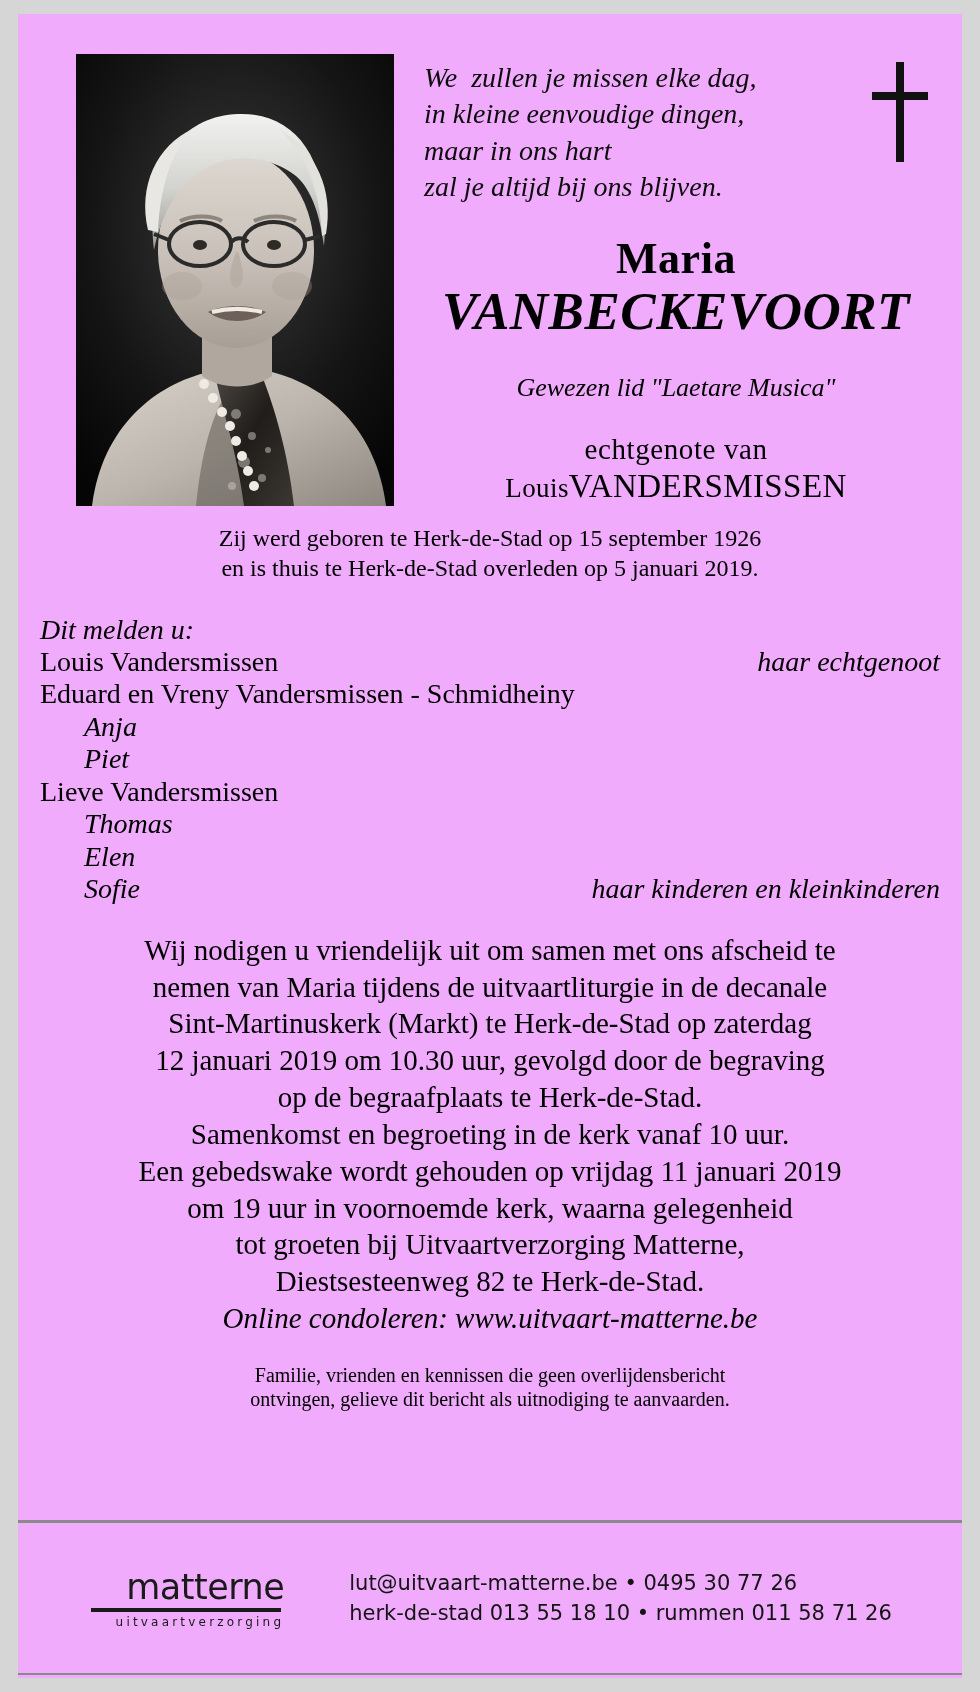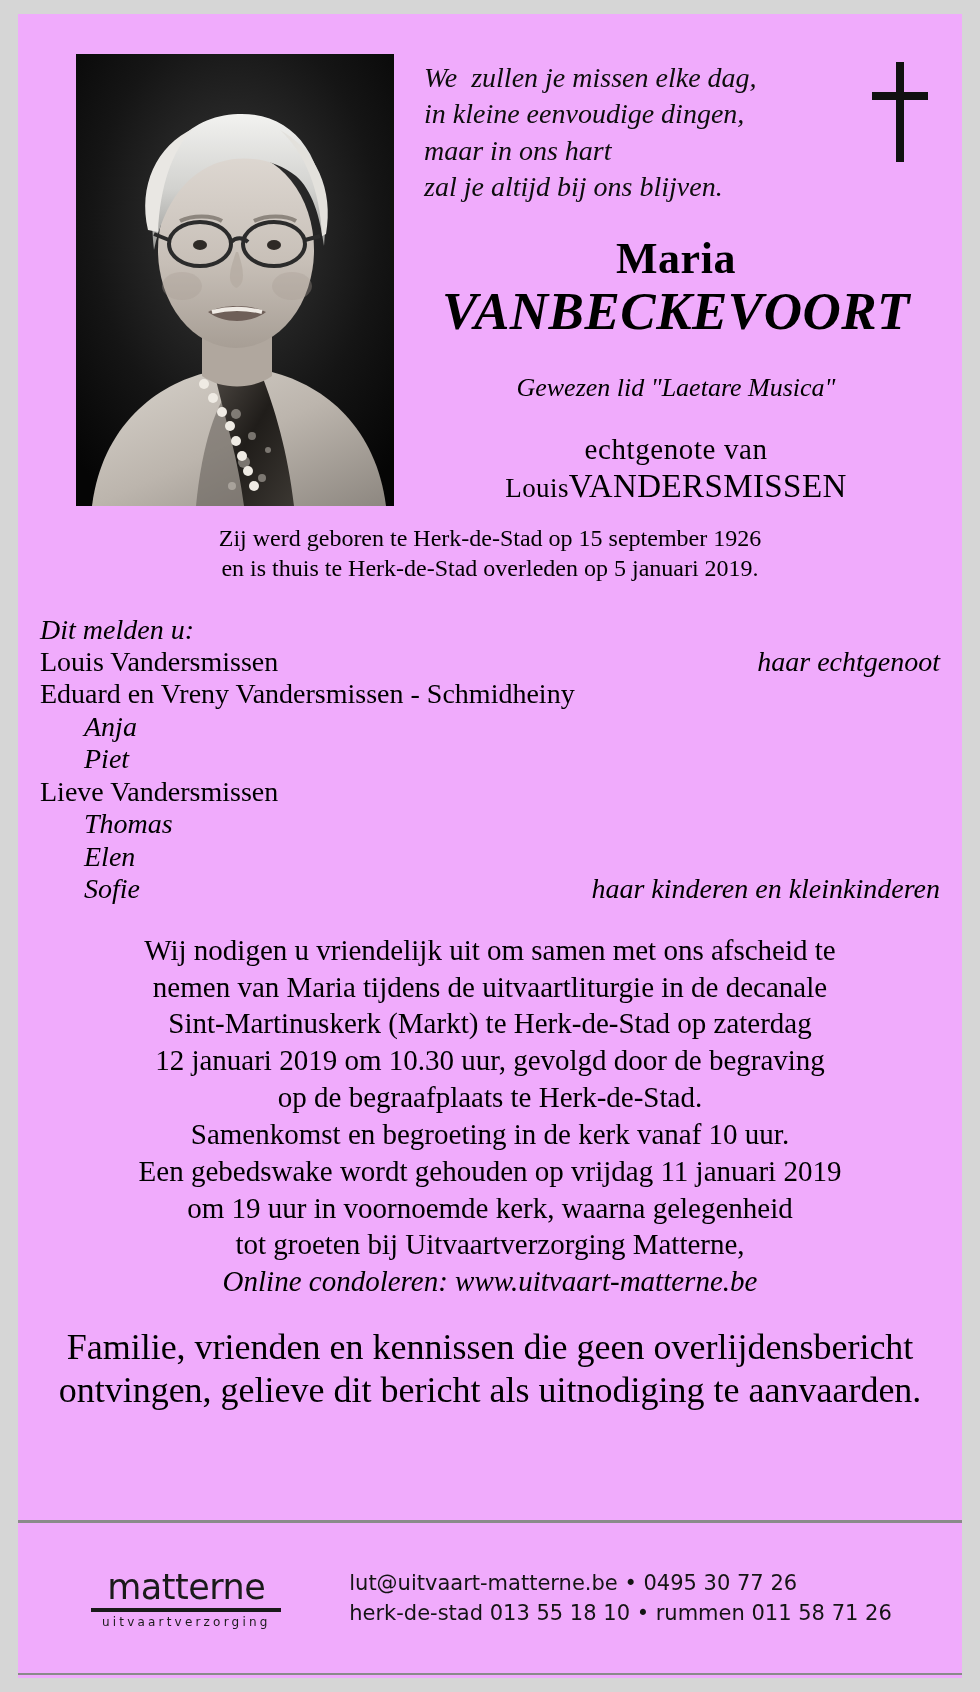--- a/index.html
+++ b/index.html
@@ -175,21 +175,21 @@
     margin-top: 24px;
     font-size: 28px;
     line-height: 1.20;
   }
   .addr .l1 { text-align: left; }
   .addr .l2 { text-align: center; }
 
   
   .closing {
     margin-top: 26px;
-    font-size: 36px;
+    font-size: 20px;
     line-height: 1.20;
     text-align: center;
   }
 
   
   .rule {
     position: absolute;
     left: 0;
     width: 944px;
     height: 3px;
@@ -204,21 +204,21 @@
     top: 1512px;
     width: 944px;
     height: 146px;
     display: flex;
     align-items: center;
     justify-content: center;
     gap: 26px;
   }
   .logo {
     width: 196px;
-    text-align: center;
+    text-align: right;
     font-family: "DejaVu Sans", sans-serif;
   }
   .logo .word {
     font-size: 35px;
     letter-spacing: -0.5px;
     line-height: 1.0;
     color: #1a1a1a;
   }
   .logo .bar {
     width: 190px;
@@ -401,20 +401,21 @@
       <div class="ceremony">
         <div>Wij nodigen u vriendelijk uit om samen met ons afscheid te</div>
         <div>nemen van Maria tijdens de uitvaartliturgie in de decanale</div>
         <div>Sint-Martinuskerk (Markt) te Herk-de-Stad op zaterdag</div>
         <div>12 januari 2019 om 10.30 uur, gevolgd door de begraving</div>
         <div>op de begraafplaats te Herk-de-Stad.</div>
         <div>Samenkomst en begroeting in de kerk vanaf 10 uur.</div>
         <div>Een gebedswake wordt gehouden op vrijdag 11 januari 2019</div>
         <div>om 19 uur in voornoemde kerk, waarna gelegenheid</div>
         <div>tot groeten bij Uitvaartverzorging Matterne,</div>
+        <div>Diestsesteenweg 82 te Herk-de-Stad.</div>
         <div class="online">Online condoleren: www.uitvaart-matterne.be</div>
       </div>
 
 
       <div class="closing">
         <div>Familie, vrienden en kennissen die geen overlijdensbericht</div>
         <div>ontvingen, gelieve dit bericht als uitnodiging te aanvaarden.</div>
       </div>
 
     </div>

